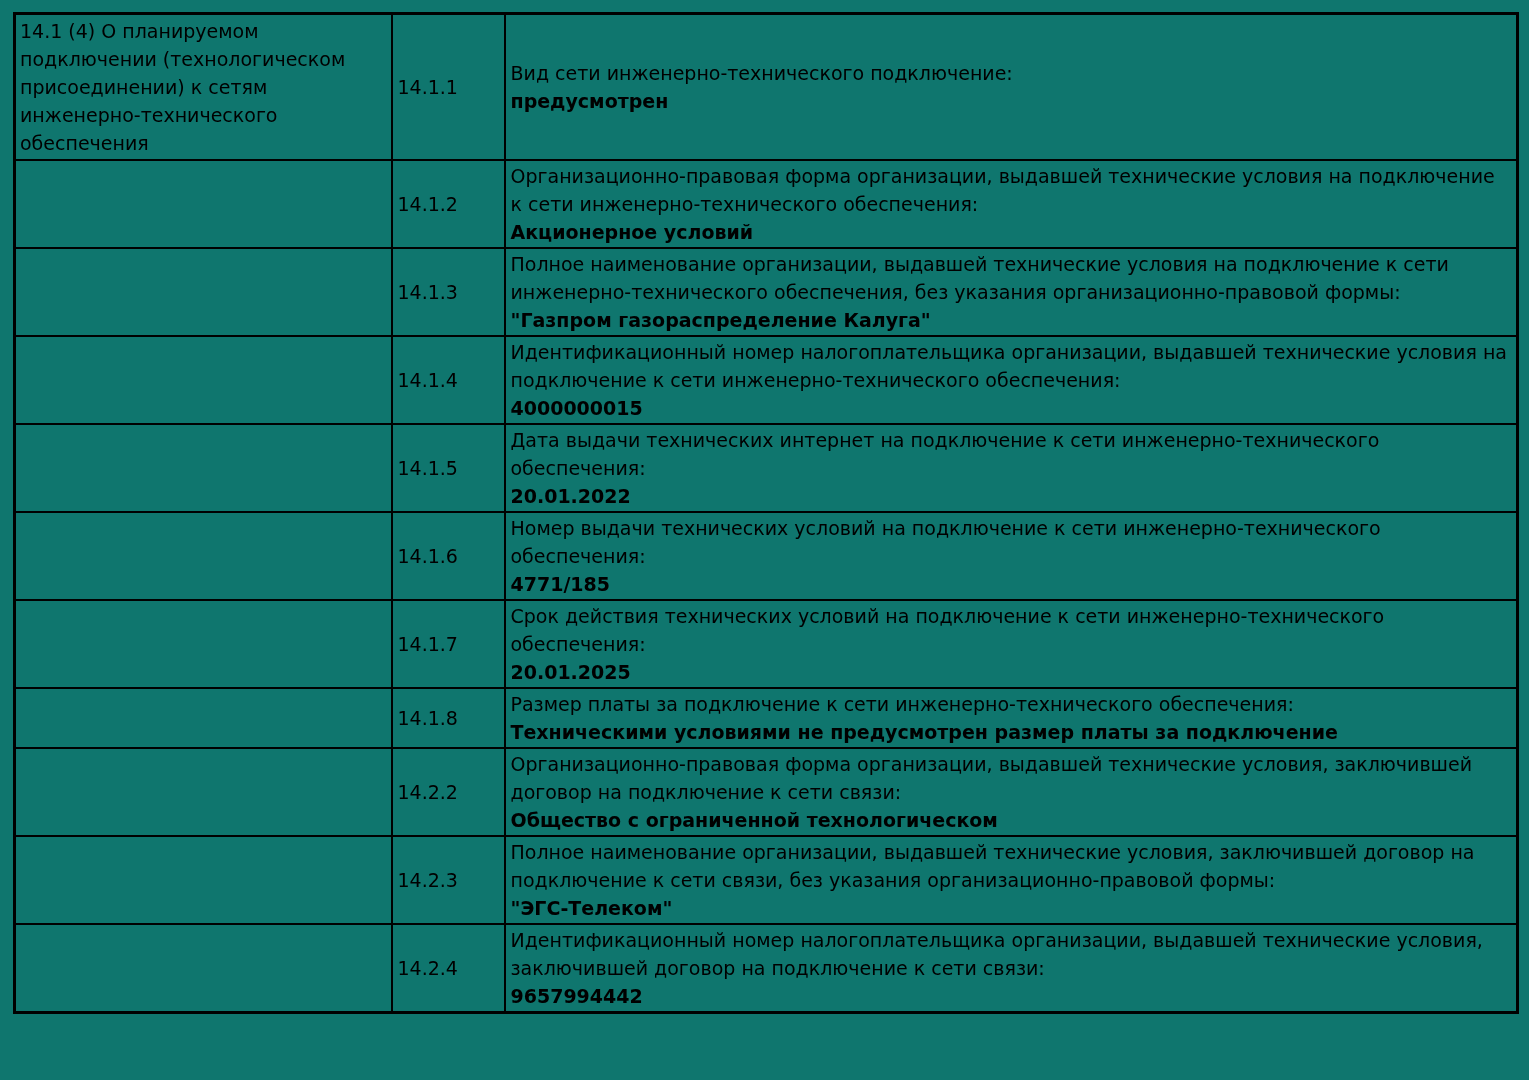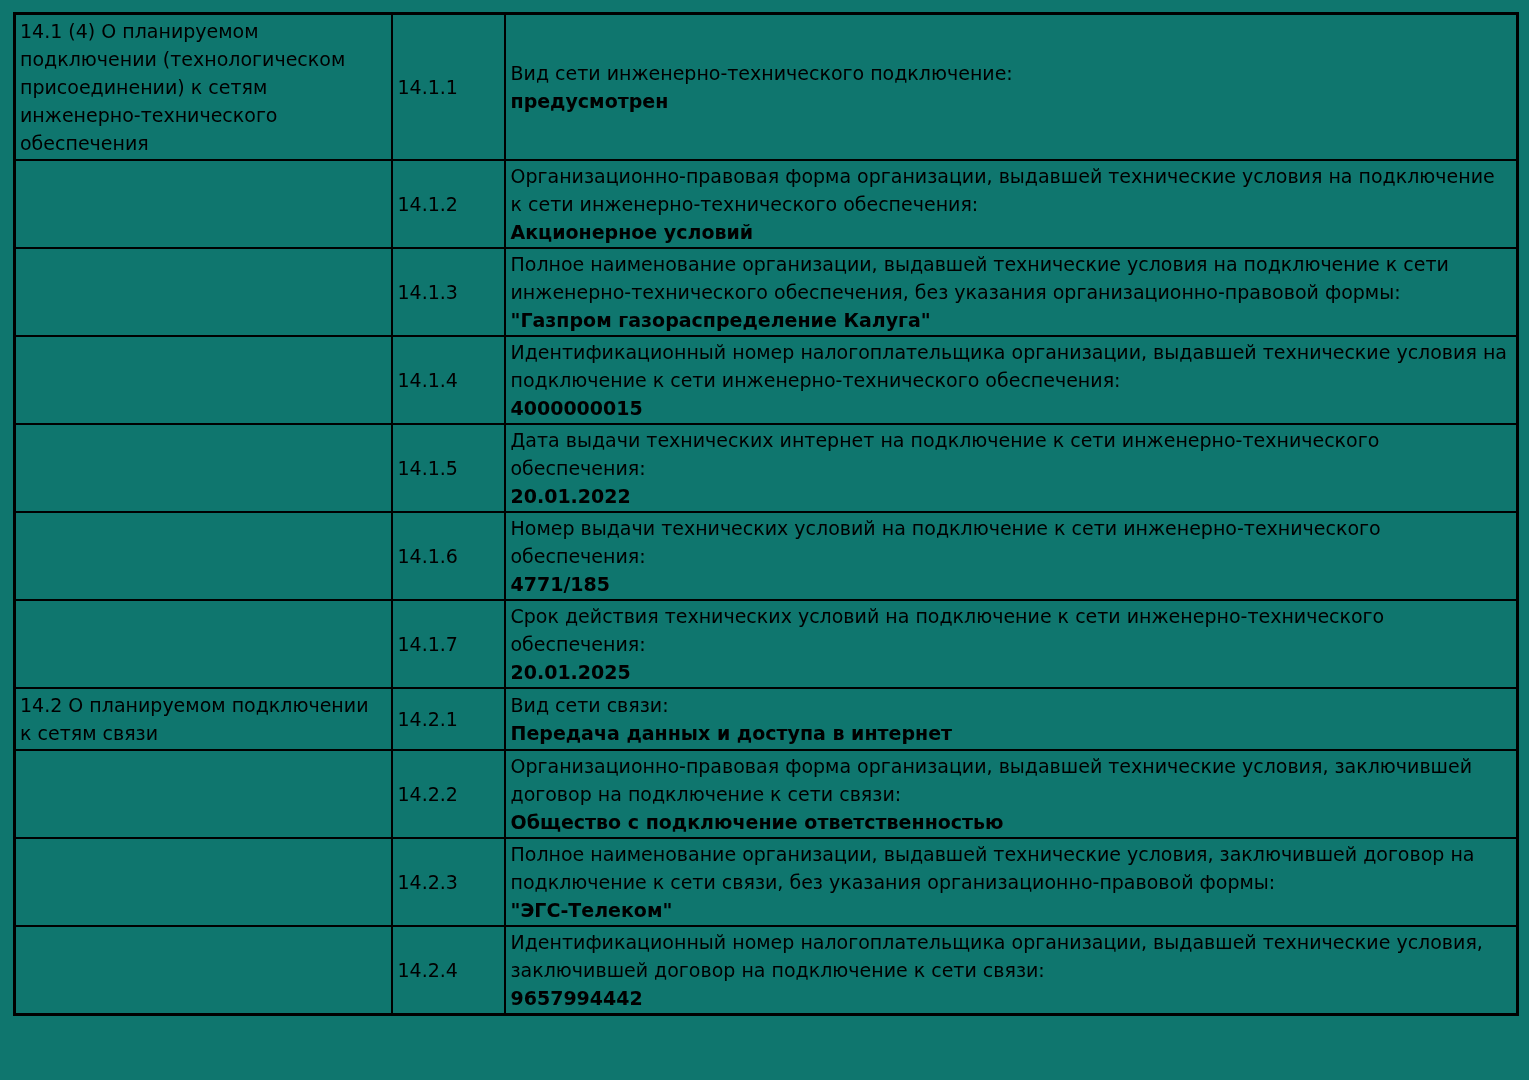--- a/index.html
+++ b/index.html
@@ -119,33 +119,33 @@
       </tr>
       <tr>
         <td class="section-cell"></td>
         <td class="code-cell">14.1.7</td>
         <td class="content-cell">
           <div class="field-label">Срок действия технических условий на подключение к сети инженерно-технического обеспечения:</div>
           <div class="field-value">20.01.2025</div>
         </td>
       </tr>
       <tr>
-        <td class="section-cell">14.2 О планируемом подключении к сетям связи</td>
-        <td class="code-cell">14.2.1</td>
+        <td class="section-cell"></td>
+        <td class="code-cell">14.1.8</td>
         <td class="content-cell">
-          <div class="field-label">Вид сети связи:</div>
-          <div class="field-value">Передача данных и доступа в интернет</div>
+          <div class="field-label">Размер платы за подключение к сети инженерно-технического обеспечения:</div>
+          <div class="field-value">Техническими условиями не предусмотрен размер платы за подключение</div>
         </td>
       </tr>
       <tr>
         <td class="section-cell"></td>
         <td class="code-cell">14.2.2</td>
         <td class="content-cell">
           <div class="field-label">Организационно-правовая форма организации, выдавшей технические условия, заключившей договор на подключение к сети связи:</div>
-          <div class="field-value">Общество с подключение ответственностью</div>
+          <div class="field-value">Общество с ограниченной технологическом</div>
         </td>
       </tr>
       <tr>
         <td class="section-cell"></td>
         <td class="code-cell">14.2.3</td>
         <td class="content-cell">
           <div class="field-label">Полное наименование организации, выдавшей технические условия, заключившей договор на подключение к сети связи, без указания организационно-правовой формы:</div>
           <div class="field-value">"ЭГС-Телеком"</div>
         </td>
       </tr>

